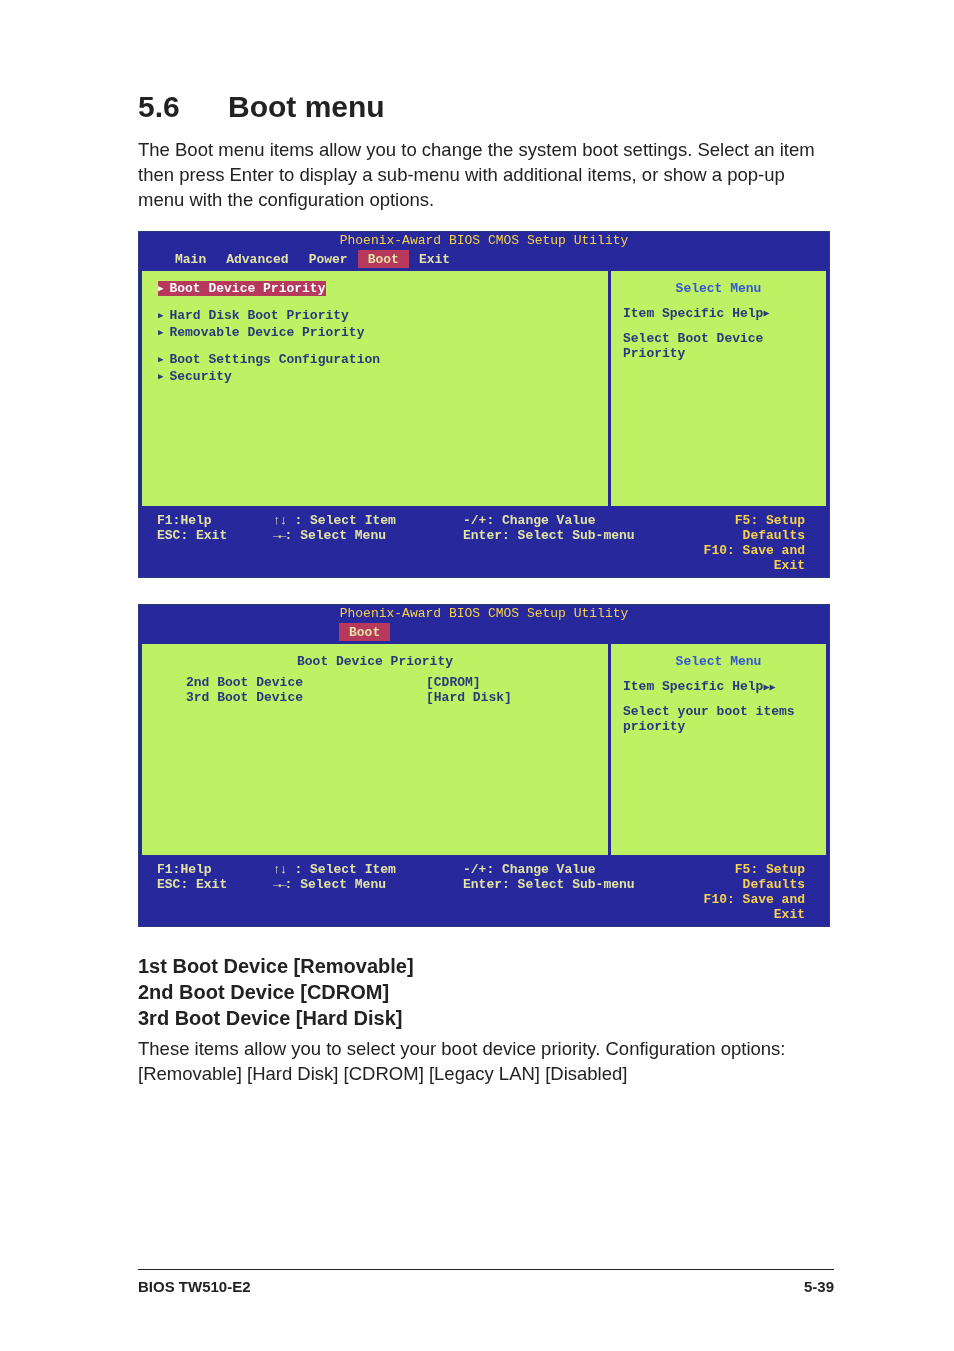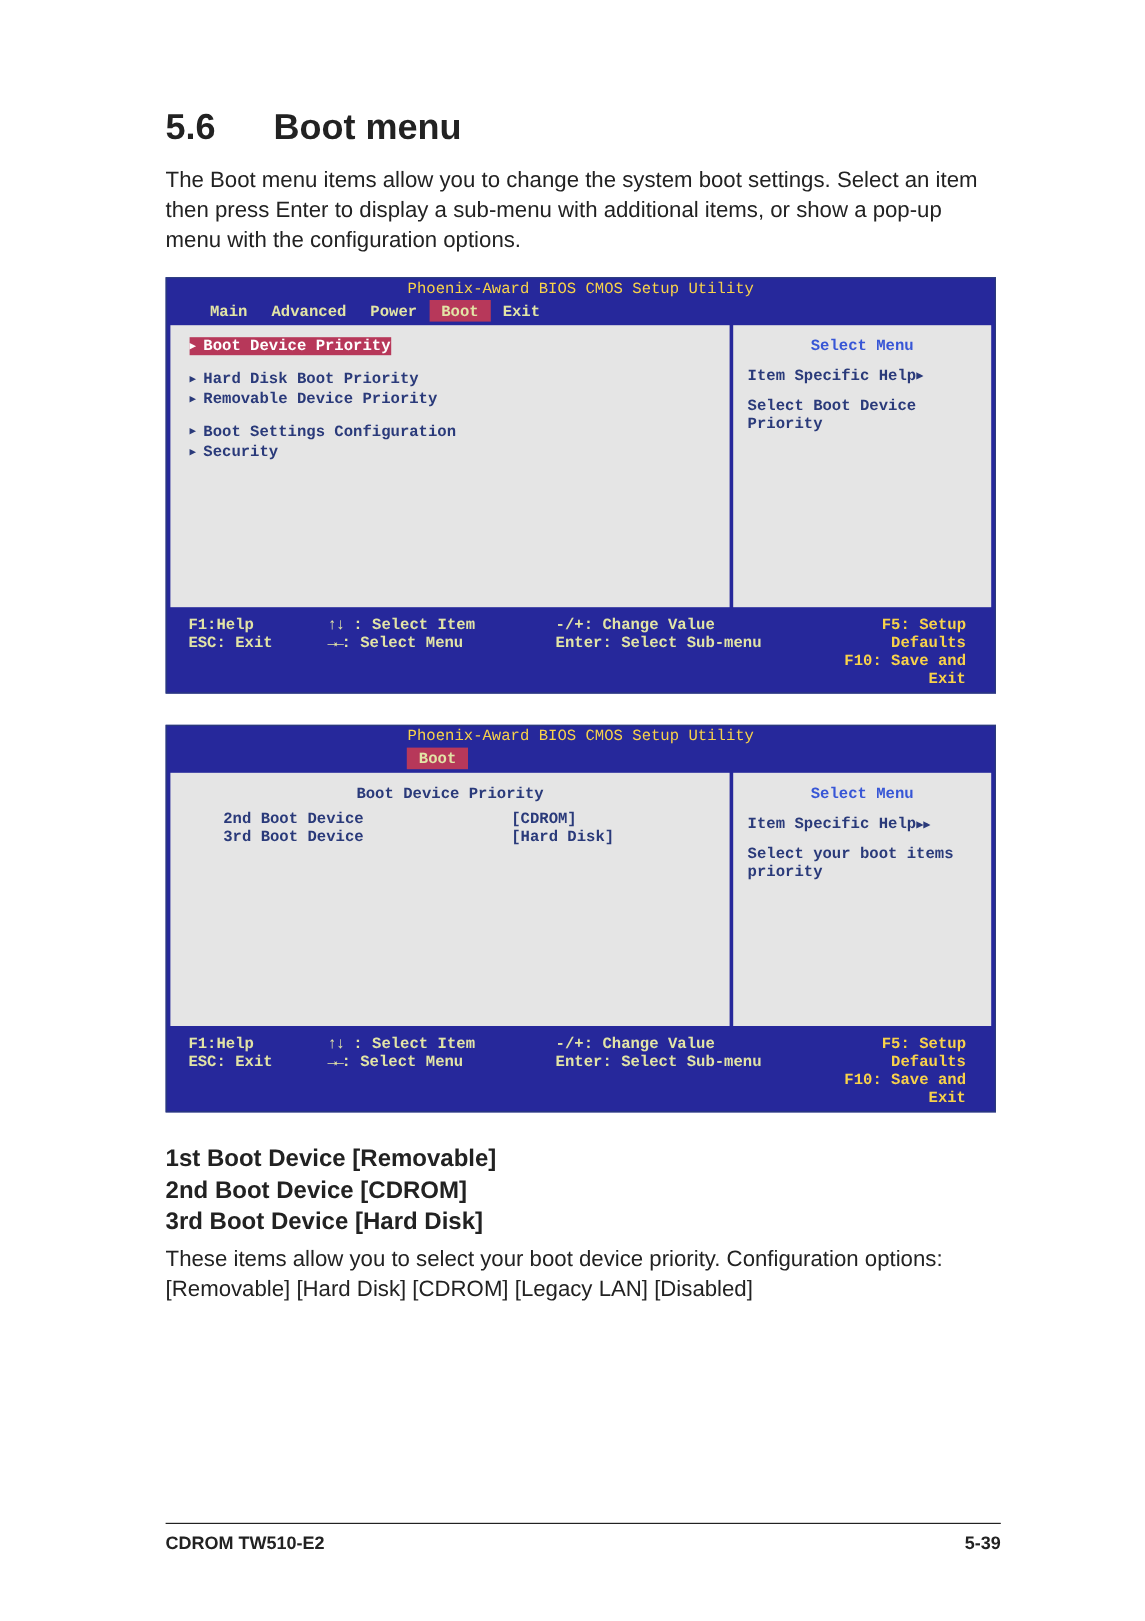--- a/index.html
+++ b/index.html
@@ -51,21 +51,21 @@
     gap: 0;
   }
   .tab { padding: 1px 10px 0 10px; line-height: 17px; }
   .tab.active { background: #b7385a; }
   .bios-body {
     display: flex;
     padding: 3px;
     gap: 3px;
   }
   .panel-left, .panel-right {
-    background: #e5e5e5;
+    background: #bef264;
     font-family: "Courier New", monospace;
     font-size: 13px;
     font-weight: bold;
     color: #2a3a7a;
   }
   .panel-left { flex: 1; padding: 10px 16px 120px 16px; }
   .panel-right { width: 215px; padding: 10px 12px 10px 12px; }
   .sel-title { text-align: center; color: #3756d6; margin-bottom: 10px; }
   .help-line { color: #2a3a7a; }
   .help-line .tri { font-size: 10px; vertical-align: 1px; }
@@ -243,15 +243,15 @@
 
   <div class="h3">1st Boot Device [Removable]</div>
   <div class="h3">2nd Boot Device [CDROM]</div>
   <div class="h3">3rd Boot Device [Hard Disk]</div>
 
   <p class="body2">These items allow you to select your boot device priority. Configuration options: [Removable] [Hard Disk] [CDROM] [Legacy LAN] [Disabled]</p>
 
 </div>
 
 <div class="footer">
-  <span>CDROM TW510-E2</span>
+  <span>BIOS TW510-E2</span>
   <span>5-39</span>
 </div>
 
 </body></html>

